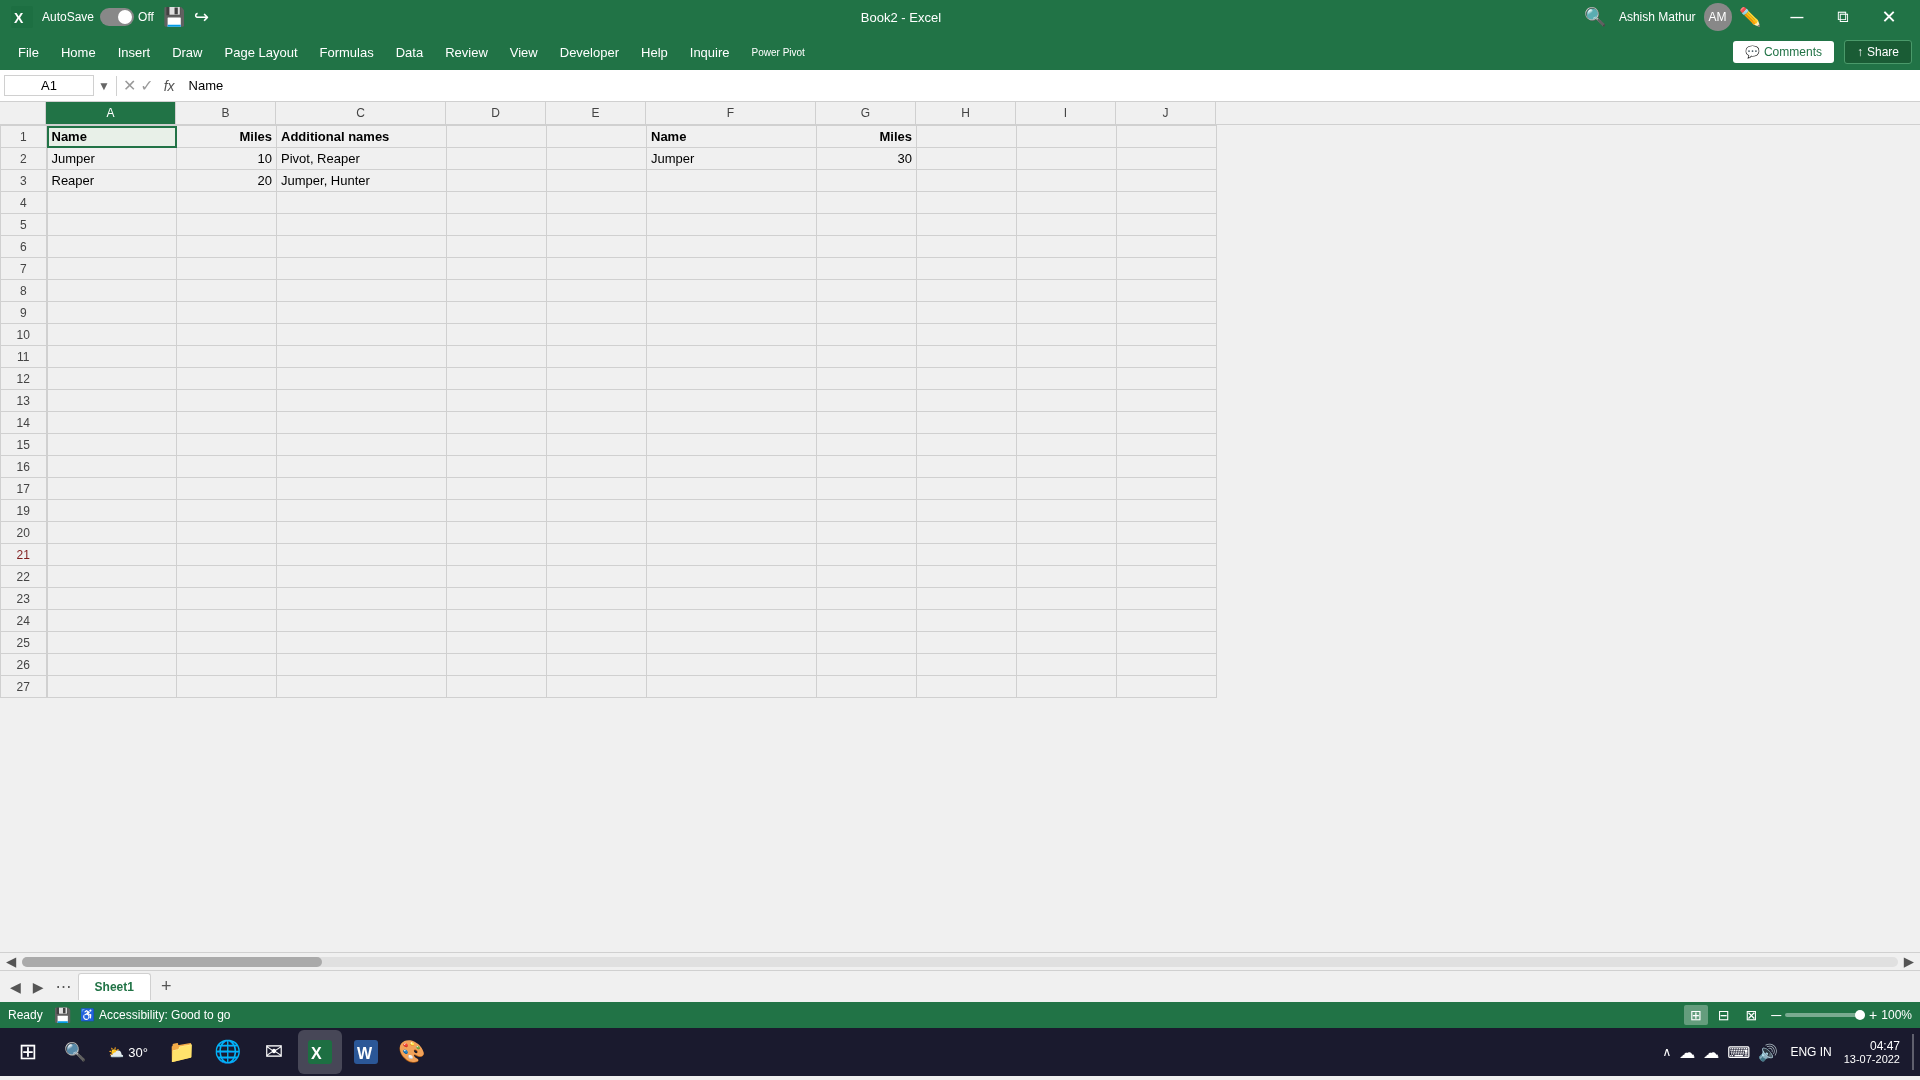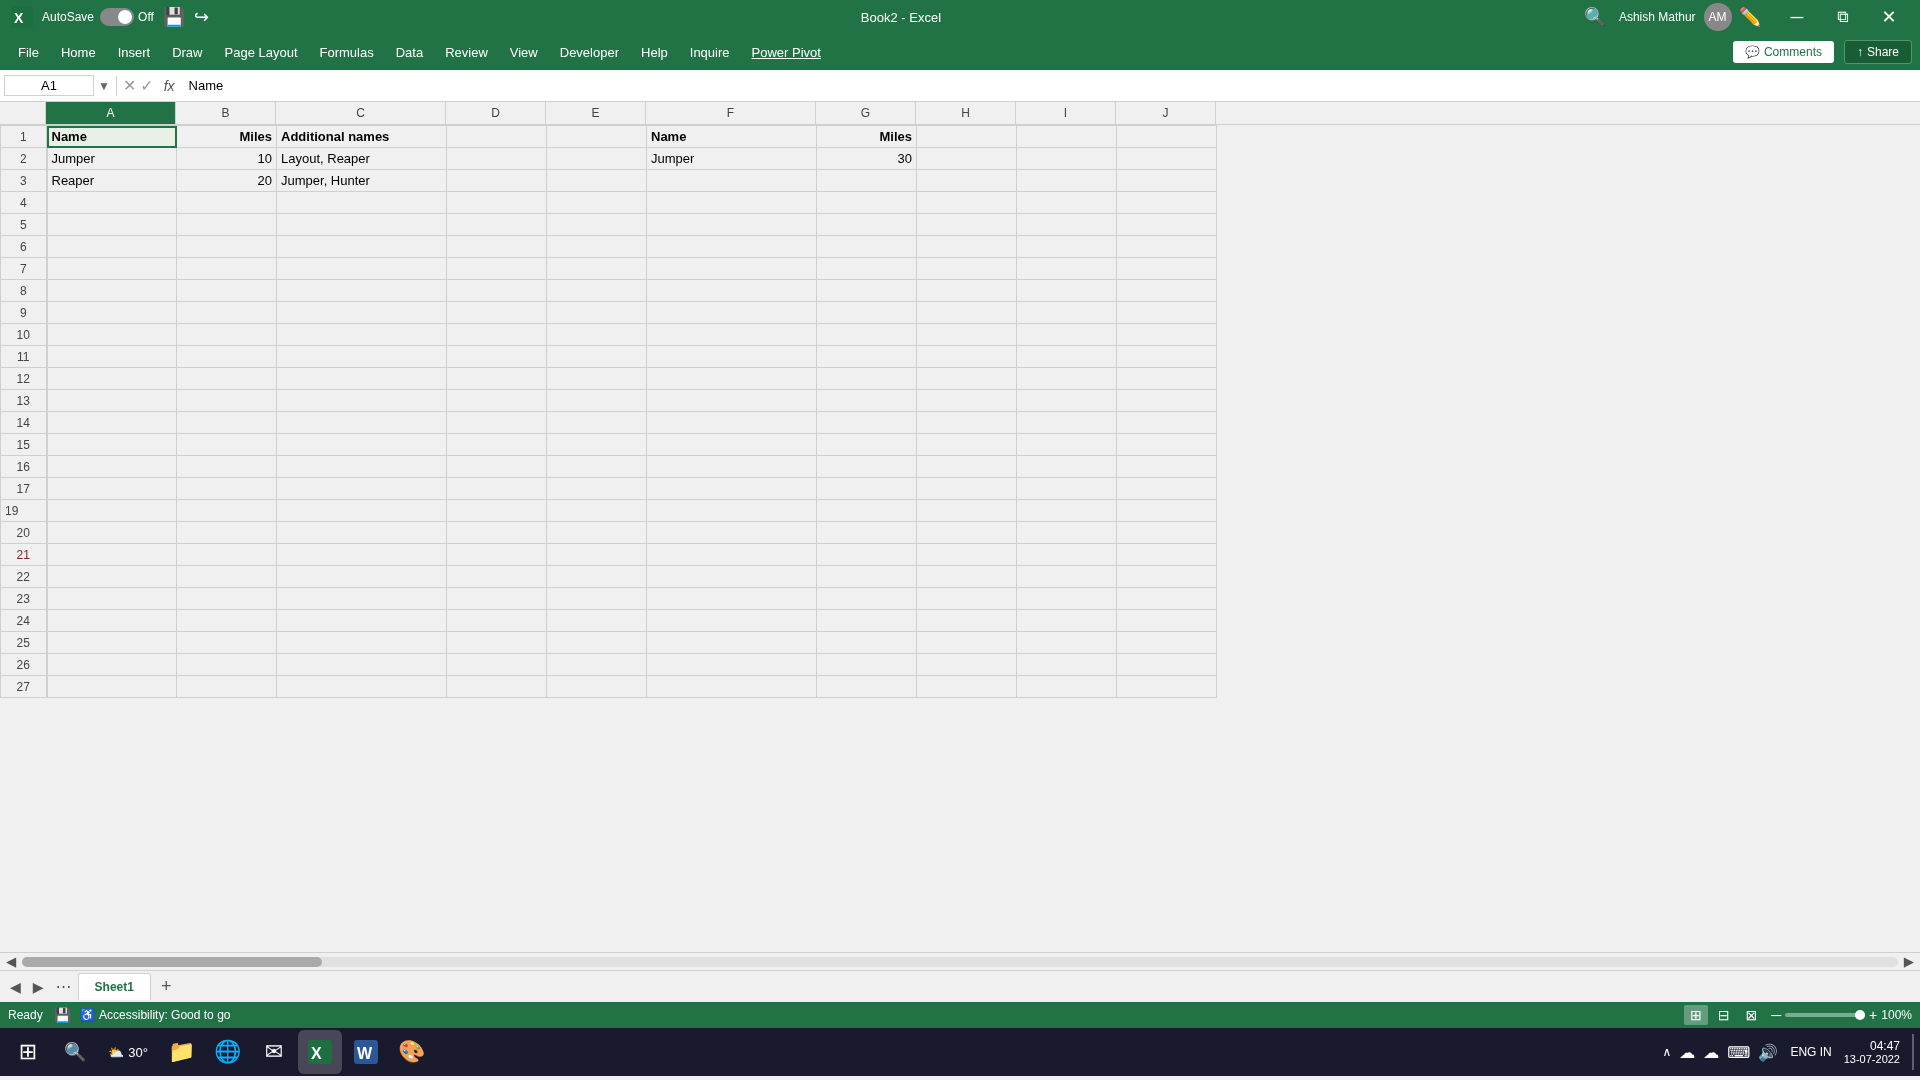--- a/index.html
+++ b/index.html
@@ -77,21 +77,21 @@
   <div style="padding:4px 10px;cursor:pointer;font-size:13px;color:white;border-radius:3px;">Insert</div>
   <div style="padding:4px 10px;cursor:pointer;font-size:13px;color:white;border-radius:3px;">Draw</div>
   <div style="padding:4px 10px;cursor:pointer;font-size:13px;color:white;border-radius:3px;">Page Layout</div>
   <div style="padding:4px 10px;cursor:pointer;font-size:13px;color:white;border-radius:3px;">Formulas</div>
   <div style="padding:4px 10px;cursor:pointer;font-size:13px;color:white;border-radius:3px;">Data</div>
   <div style="padding:4px 10px;cursor:pointer;font-size:13px;color:white;border-radius:3px;">Review</div>
   <div style="padding:4px 10px;cursor:pointer;font-size:13px;color:white;border-radius:3px;">View</div>
   <div style="padding:4px 10px;cursor:pointer;font-size:13px;color:white;border-radius:3px;">Developer</div>
   <div style="padding:4px 10px;cursor:pointer;font-size:13px;color:white;border-radius:3px;">Help</div>
   <div style="padding:4px 10px;cursor:pointer;font-size:13px;color:white;border-radius:3px;">Inquire</div>
-  <div style="padding:4px 10px;cursor:pointer;font-size:13px;color:white;border-radius:3px;text-decoration:underline;">Power Pivot</div>
+  <div style="padding:4px 10px;cursor:pointer;font-size:10px;color:white;border-radius:3px;">Power Pivot</div>
   <div style="flex:1;"></div>
   <button style="background:white;color:#217346;border:none;padding:4px 12px;border-radius:3px;cursor:pointer;font-size:12px;display:flex;align-items:center;gap:4px;margin-right:8px;">
     <span>💬</span>
     <span>Comments</span>
   </button>
   <button style="background:#1a5c35;color:white;border:1px solid #4a9a6a;padding:4px 12px;border-radius:3px;cursor:pointer;font-size:12px;display:flex;align-items:center;gap:4px;">
     <span>↑</span>
     <span>Share</span>
   </button>
 </div>
@@ -150,21 +150,21 @@
             <td style="height: 22px; padding: 0px 4px; border: 1px solid rgb(208, 208, 208); font-size: 13px; overflow: hidden; white-space: nowrap; width: 170px; min-width: 170px; font-weight: bold;">Name</td>
             <td style="height: 22px; padding: 0px 4px; border: 1px solid rgb(208, 208, 208); font-size: 13px; overflow: hidden; white-space: nowrap; width: 100px; min-width: 100px; font-weight: bold; text-align: right;">Miles</td>
             <td style="height: 22px; padding: 0px 4px; border: 1px solid rgb(208, 208, 208); font-size: 13px; overflow: hidden; white-space: nowrap; width: 100px; min-width: 100px;"></td>
             <td style="height: 22px; padding: 0px 4px; border: 1px solid rgb(208, 208, 208); font-size: 13px; overflow: hidden; white-space: nowrap; width: 100px; min-width: 100px;"></td>
             <td style="height: 22px; padding: 0px 4px; border: 1px solid rgb(208, 208, 208); font-size: 13px; overflow: hidden; white-space: nowrap; width: 100px; min-width: 100px;"></td>
           </tr>
           <tr>
             <td style="width: 46px; min-width: 46px; text-align: center; background: rgb(240, 240, 240); color: rgb(68, 68, 68); font-size: 12px; border-width: 1px 2px 1px 1px; border-style: solid; border-color: rgb(208, 208, 208); border-image: initial; height: 22px; padding: 0px 4px;">2</td>
             <td style="height: 22px; padding: 0px 4px; border: 1px solid rgb(208, 208, 208); font-size: 13px; overflow: hidden; white-space: nowrap; width: 130px; min-width: 130px;">Jumper</td>
             <td style="height: 22px; padding: 0px 4px; border: 1px solid rgb(208, 208, 208); font-size: 13px; overflow: hidden; white-space: nowrap; width: 100px; min-width: 100px; text-align: right;">10</td>
-            <td style="height: 22px; padding: 0px 4px; border: 1px solid rgb(208, 208, 208); font-size: 13px; overflow: hidden; white-space: nowrap; width: 170px; min-width: 170px;">Layout, Reaper</td>
+            <td style="height: 22px; padding: 0px 4px; border: 1px solid rgb(208, 208, 208); font-size: 13px; overflow: hidden; white-space: nowrap; width: 170px; min-width: 170px;">Pivot, Reaper</td>
             <td style="height: 22px; padding: 0px 4px; border: 1px solid rgb(208, 208, 208); font-size: 13px; overflow: hidden; white-space: nowrap; width: 100px; min-width: 100px;"></td>
             <td style="height: 22px; padding: 0px 4px; border: 1px solid rgb(208, 208, 208); font-size: 13px; overflow: hidden; white-space: nowrap; width: 100px; min-width: 100px;"></td>
             <td style="height: 22px; padding: 0px 4px; border: 1px solid rgb(208, 208, 208); font-size: 13px; overflow: hidden; white-space: nowrap; width: 170px; min-width: 170px;">Jumper</td>
             <td style="height: 22px; padding: 0px 4px; border: 1px solid rgb(208, 208, 208); font-size: 13px; overflow: hidden; white-space: nowrap; width: 100px; min-width: 100px; text-align: right;">30</td>
             <td style="height: 22px; padding: 0px 4px; border: 1px solid rgb(208, 208, 208); font-size: 13px; overflow: hidden; white-space: nowrap; width: 100px; min-width: 100px;"></td>
             <td style="height: 22px; padding: 0px 4px; border: 1px solid rgb(208, 208, 208); font-size: 13px; overflow: hidden; white-space: nowrap; width: 100px; min-width: 100px;"></td>
             <td style="height: 22px; padding: 0px 4px; border: 1px solid rgb(208, 208, 208); font-size: 13px; overflow: hidden; white-space: nowrap; width: 100px; min-width: 100px;"></td>
           </tr>
           <tr>
             <td style="width: 46px; min-width: 46px; text-align: center; background: rgb(240, 240, 240); color: rgb(68, 68, 68); font-size: 12px; border-width: 1px 2px 1px 1px; border-style: solid; border-color: rgb(208, 208, 208); border-image: initial; height: 22px; padding: 0px 4px;">3</td>
@@ -355,21 +355,21 @@
             <td style="height: 22px; padding: 0px 4px; border: 1px solid rgb(208, 208, 208); font-size: 13px; overflow: hidden; white-space: nowrap; width: 170px; min-width: 170px;"></td>
             <td style="height: 22px; padding: 0px 4px; border: 1px solid rgb(208, 208, 208); font-size: 13px; overflow: hidden; white-space: nowrap; width: 100px; min-width: 100px;"></td>
             <td style="height: 22px; padding: 0px 4px; border: 1px solid rgb(208, 208, 208); font-size: 13px; overflow: hidden; white-space: nowrap; width: 100px; min-width: 100px;"></td>
             <td style="height: 22px; padding: 0px 4px; border: 1px solid rgb(208, 208, 208); font-size: 13px; overflow: hidden; white-space: nowrap; width: 170px; min-width: 170px;"></td>
             <td style="height: 22px; padding: 0px 4px; border: 1px solid rgb(208, 208, 208); font-size: 13px; overflow: hidden; white-space: nowrap; width: 100px; min-width: 100px; text-align: right;"></td>
             <td style="height: 22px; padding: 0px 4px; border: 1px solid rgb(208, 208, 208); font-size: 13px; overflow: hidden; white-space: nowrap; width: 100px; min-width: 100px;"></td>
             <td style="height: 22px; padding: 0px 4px; border: 1px solid rgb(208, 208, 208); font-size: 13px; overflow: hidden; white-space: nowrap; width: 100px; min-width: 100px;"></td>
             <td style="height: 22px; padding: 0px 4px; border: 1px solid rgb(208, 208, 208); font-size: 13px; overflow: hidden; white-space: nowrap; width: 100px; min-width: 100px;"></td>
           </tr>
           <tr>
-            <td style="width: 46px; min-width: 46px; text-align: left; background: rgb(240, 240, 240); color: rgb(68, 68, 68); font-size: 12px; border-width: 1px 2px 1px 1px; border-style: solid; border-color: rgb(208, 208, 208); border-image: initial; height: 22px; padding: 0px 4px;">19</td>
+            <td style="width: 46px; min-width: 46px; text-align: center; background: rgb(240, 240, 240); color: rgb(68, 68, 68); font-size: 12px; border-width: 1px 2px 1px 1px; border-style: solid; border-color: rgb(208, 208, 208); border-image: initial; height: 22px; padding: 0px 4px;">19</td>
             <td style="height: 22px; padding: 0px 4px; border: 1px solid rgb(208, 208, 208); font-size: 13px; overflow: hidden; white-space: nowrap; width: 130px; min-width: 130px;"></td>
             <td style="height: 22px; padding: 0px 4px; border: 1px solid rgb(208, 208, 208); font-size: 13px; overflow: hidden; white-space: nowrap; width: 100px; min-width: 100px; text-align: right;"></td>
             <td style="height: 22px; padding: 0px 4px; border: 1px solid rgb(208, 208, 208); font-size: 13px; overflow: hidden; white-space: nowrap; width: 170px; min-width: 170px;"></td>
             <td style="height: 22px; padding: 0px 4px; border: 1px solid rgb(208, 208, 208); font-size: 13px; overflow: hidden; white-space: nowrap; width: 100px; min-width: 100px;"></td>
             <td style="height: 22px; padding: 0px 4px; border: 1px solid rgb(208, 208, 208); font-size: 13px; overflow: hidden; white-space: nowrap; width: 100px; min-width: 100px;"></td>
             <td style="height: 22px; padding: 0px 4px; border: 1px solid rgb(208, 208, 208); font-size: 13px; overflow: hidden; white-space: nowrap; width: 170px; min-width: 170px;"></td>
             <td style="height: 22px; padding: 0px 4px; border: 1px solid rgb(208, 208, 208); font-size: 13px; overflow: hidden; white-space: nowrap; width: 100px; min-width: 100px; text-align: right;"></td>
             <td style="height: 22px; padding: 0px 4px; border: 1px solid rgb(208, 208, 208); font-size: 13px; overflow: hidden; white-space: nowrap; width: 100px; min-width: 100px;"></td>
             <td style="height: 22px; padding: 0px 4px; border: 1px solid rgb(208, 208, 208); font-size: 13px; overflow: hidden; white-space: nowrap; width: 100px; min-width: 100px;"></td>
             <td style="height: 22px; padding: 0px 4px; border: 1px solid rgb(208, 208, 208); font-size: 13px; overflow: hidden; white-space: nowrap; width: 100px; min-width: 100px;"></td>

